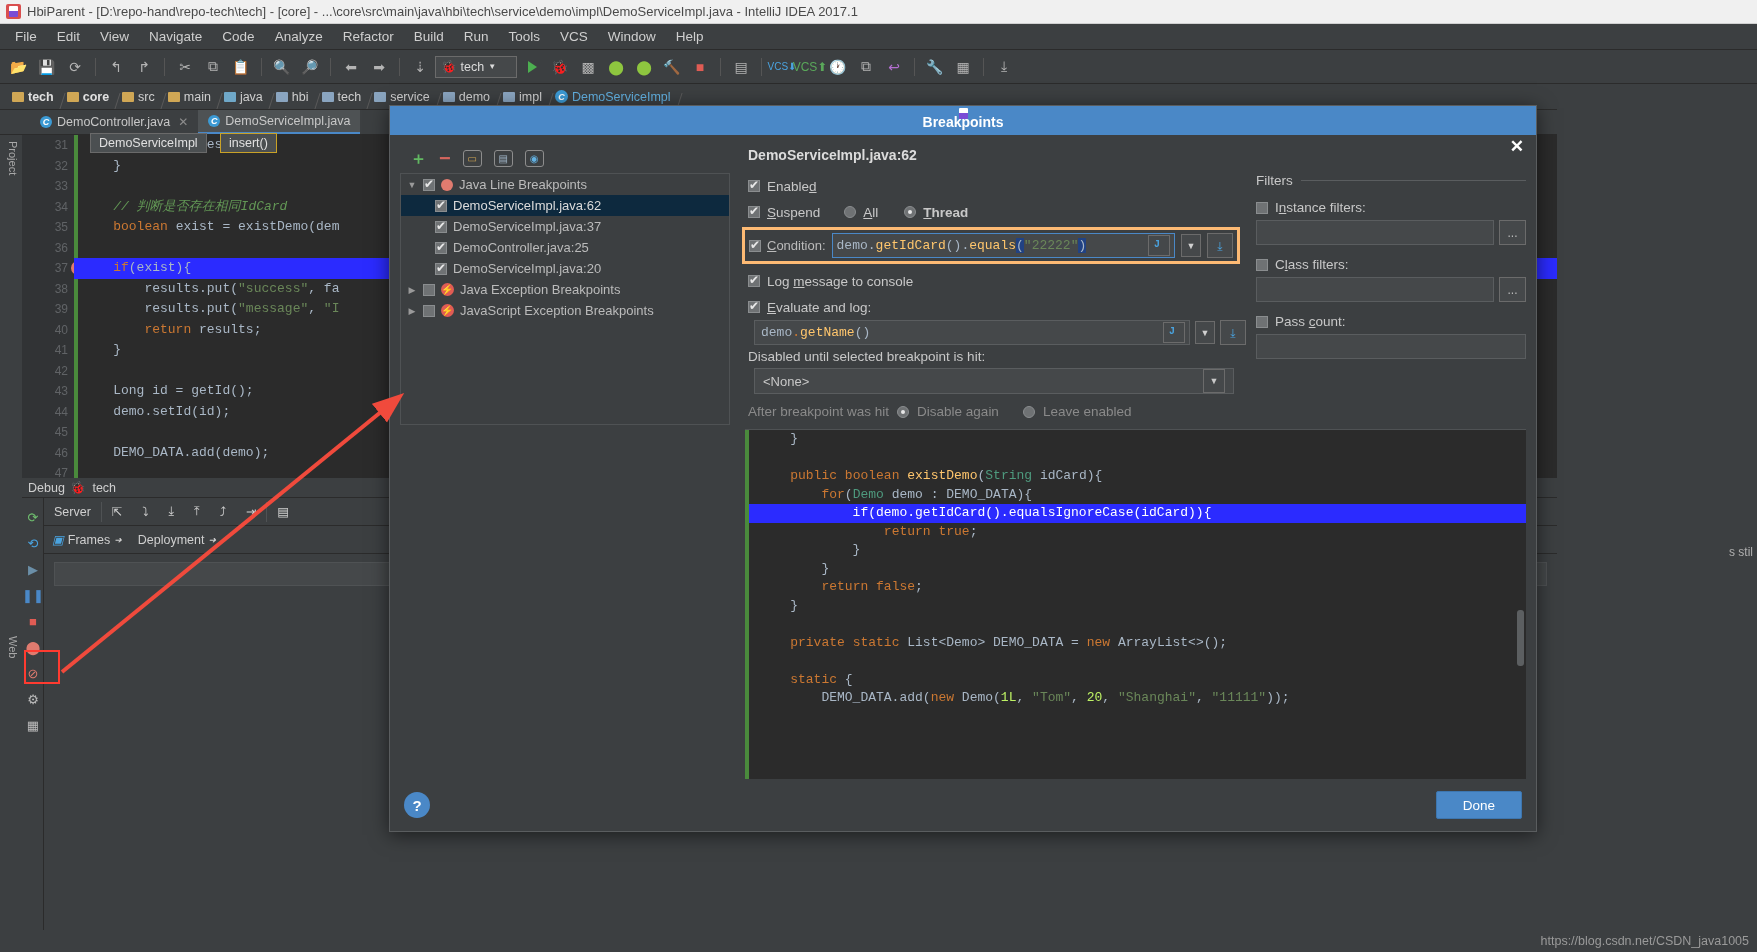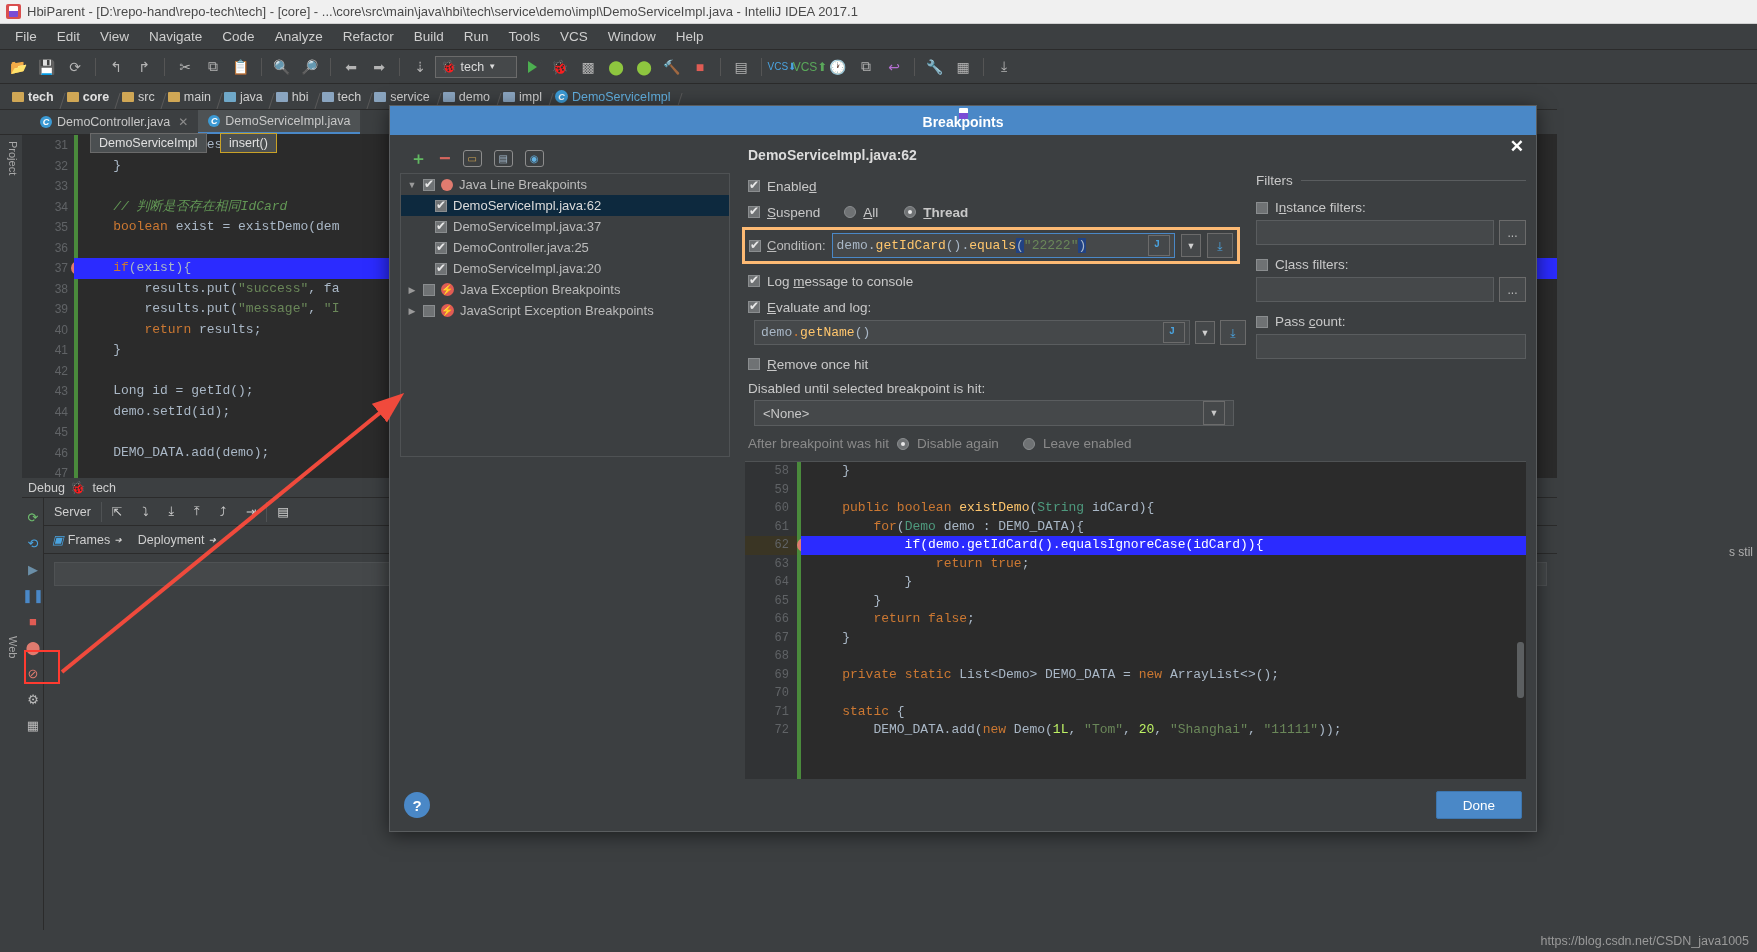--- a/index.html
+++ b/index.html
@@ -595,24 +595,20 @@
               <div class="inputbox" style="flex:1; position:relative;">
                 <span>
                   <span style="color:#a9b7c6">demo</span><span style="color:#cc7832">.</span><span style="color:#ffc66d">getName</span><span style="color:#a9b7c6">()</span>
                 </span>
                 <span class="jbtn" style="position:absolute;right:4px;top:1px"></span>
               </div>
               <span class="arrbtn">▼</span>
               <span class="expbtn">⤓</span>
             </div>
 
-            <div class="crow" style="margin-top:6px">
-              <span class="chk"></span>
-              <label><u>R</u>emove once hit</label>
-            </div>
 
             <div class="plainlabel">Disabled until selected breakpoint is hit:</div>
 
             <div class="comboBox" style="margin-left:12px; margin-right:12px;">
               <span>&lt;None&gt;</span>
               <span class="caret">▼</span>
             </div>
           </div>
 
           <div id="rightdetail">
@@ -654,40 +650,20 @@
           <span class="radio on"></span>
           <span>Disable again</span>
           <span style="width:8px"></span>
           <span class="radio"></span>
           <span>Leave enabled</span>
         </div>
       </div>
     </div>
 
     <div id="preview" style="margin-left:345px;">
-      <div id="pvgutter">
-        <div class="pgl">58</div>
-        <div class="pgl">59</div>
-        <div class="pgl">60</div>
-        <div class="pgl">61</div>
-        <div class="pgl bp">
-          <span>62</span>
-          <span class="pvbpicon">✓</span>
-        </div>
-        <div class="pgl">63</div>
-        <div class="pgl">64</div>
-        <div class="pgl">65</div>
-        <div class="pgl">66</div>
-        <div class="pgl">67</div>
-        <div class="pgl">68</div>
-        <div class="pgl">69</div>
-        <div class="pgl">70</div>
-        <div class="pgl">71</div>
-        <div class="pgl">72</div>
-      </div>
       <div id="pvgreen"></div>
       <div id="pvcode">
         <div class="pcl">    }</div>
         <div class="pcl"> </div>
         <div class="pcl">    <span class="kw">public</span> <span class="kw">boolean</span> <span class="fn">existDemo</span>(<span style="color:#4e9a7e">String</span> idCard){</div>
         <div class="pcl">        <span class="kw">for</span>(<span style="color:#4e9a7e">Demo</span> demo : DEMO_DATA){</div>
         <div class="pcl hl">            if(demo.getIdCard().equalsIgnoreCase(idCard)){</div>
         <div class="pcl">                <span class="kw">return</span> <span class="kw">true</span>;</div>
         <div class="pcl">            }</div>
         <div class="pcl">        }</div>

